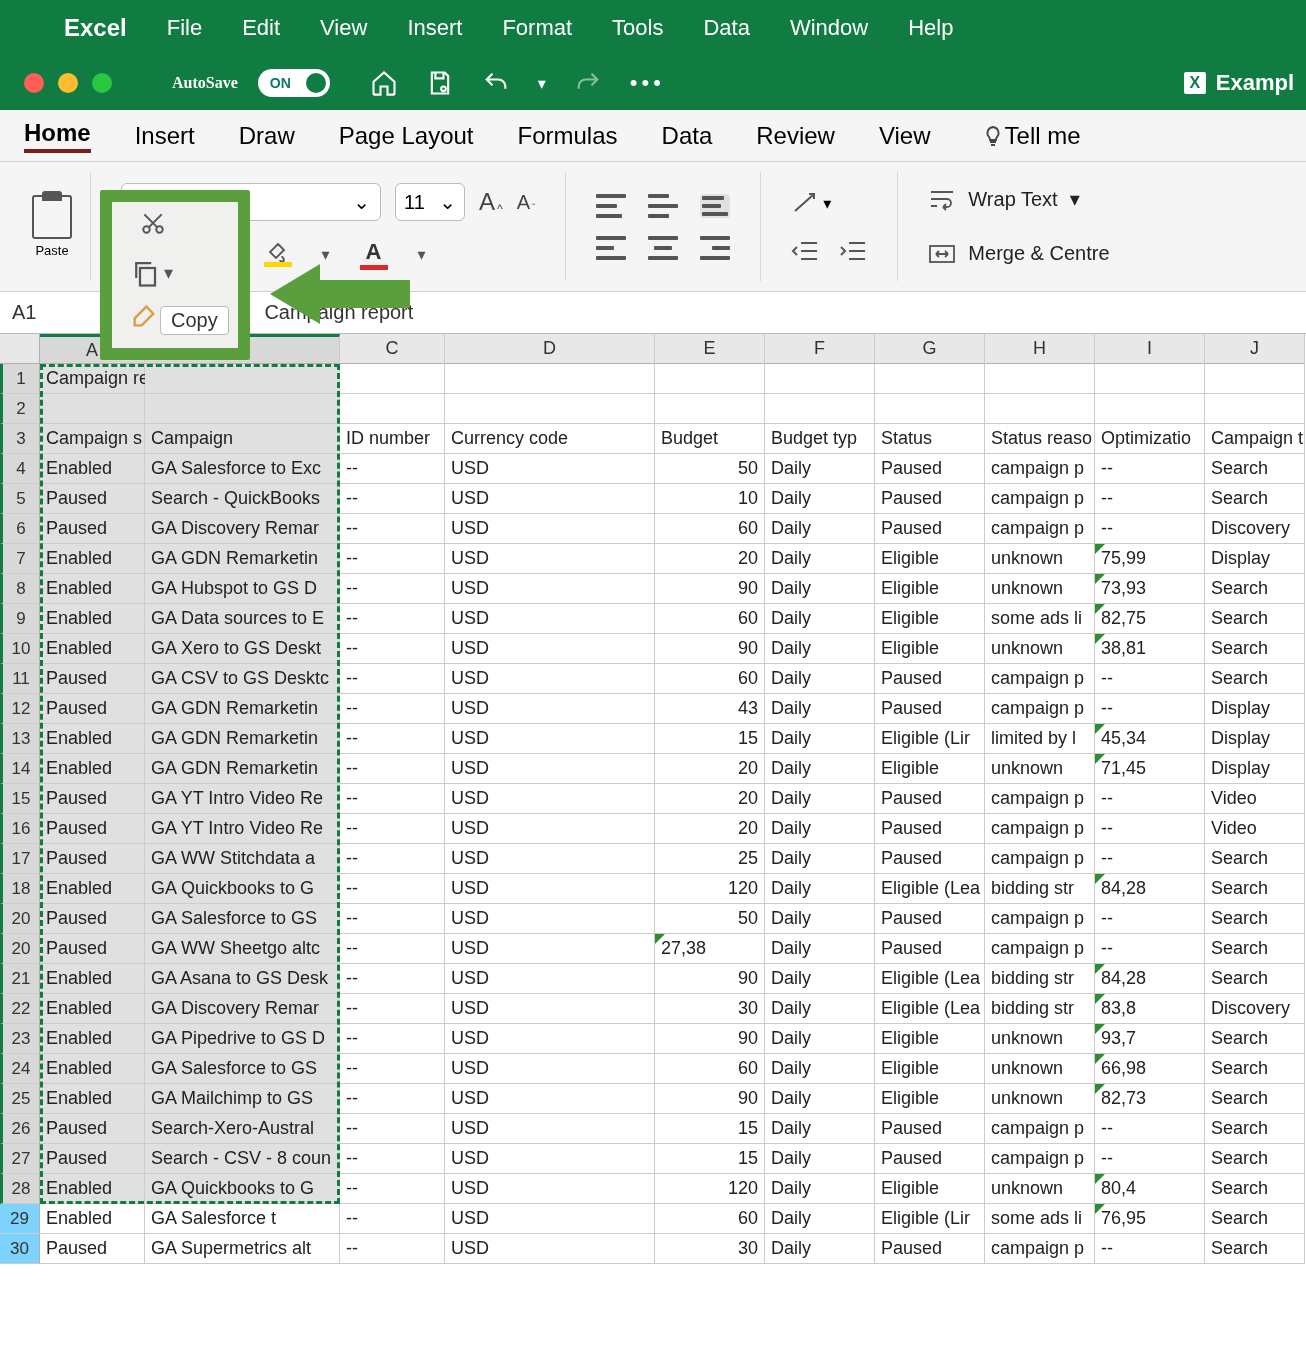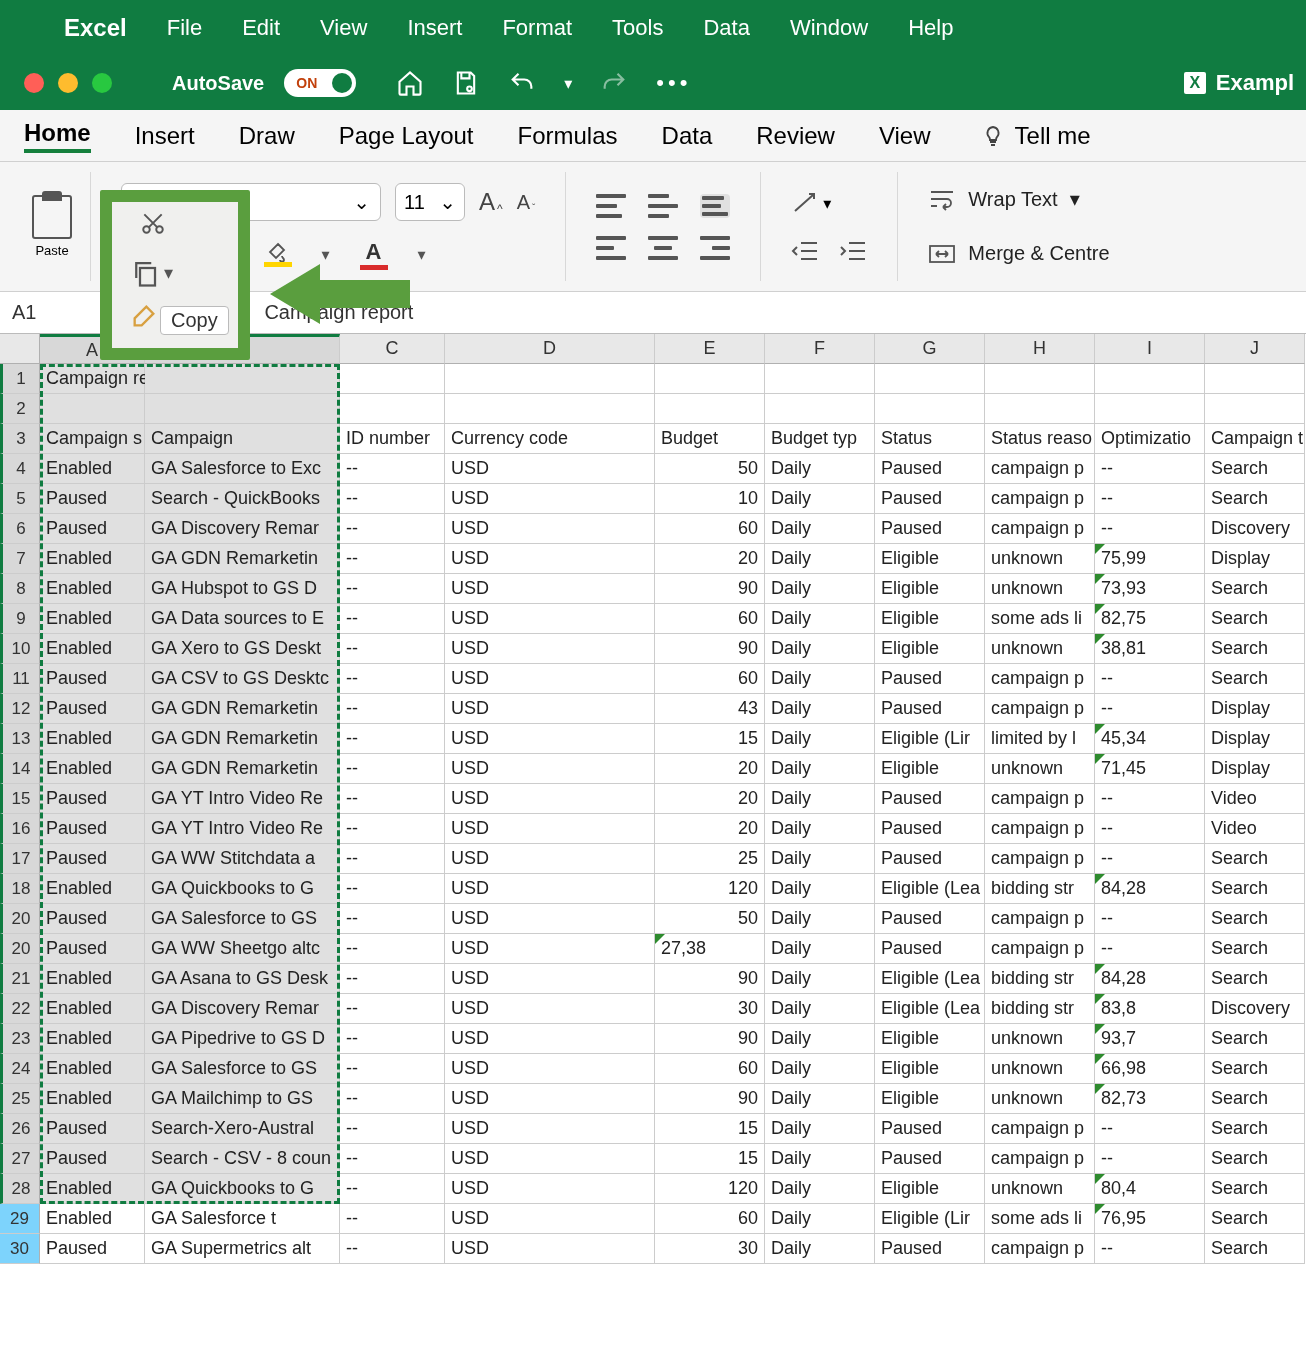--- a/index.html
+++ b/index.html
@@ -10,33 +10,33 @@
 .mac-menu .apple { font-size: 26px; }
 .mac-menu .app-name { font-weight: 700; font-size: 24px; }
 
 
 .title-row { background: #107c41; color: #fff; height: 54px; display: flex; align-items: center; gap: 20px; padding: 0 12px; }
 .traffic { display: flex; gap: 14px; margin-left: 12px; }
 .traffic-dot { width: 20px; height: 20px; border-radius: 50%; }
 .dot-red { background: #ff5f57; }
 .dot-yellow { background: #febc2e; }
 .dot-green { background: #28c840; }
-.autosave-label { margin-left: 40px; font-size: 20px; font-weight: 600; }
+.autosave-label { margin-left: 40px; font-size: 16px; font-weight: 600; font-family: Liberation Serif, serif; }
 .autosave-pill { background: #fff; border-radius: 20px; width: 72px; height: 28px; display: flex; align-items: center; padding: 0 6px; position: relative; }
-.autosave-pill .on-text { color: #c2410c; font-size: 14px; font-weight: 700; margin-left: 6px; text-align: right; }
+.autosave-pill .on-text { color: #0f766e; font-size: 14px; font-weight: 700; margin-left: 6px; text-align: right; }
 .autosave-pill .knob { width: 20px; height: 20px; border-radius: 50%; background: #107c41; position: absolute; right: 4px; top: 4px; }
 .title-icons { display: flex; gap: 28px; margin-left: 20px; align-items: center; }
 .title-icons svg { width: 28px; height: 28px; stroke: #fff; fill: none; stroke-width: 1.8; }
 .file-title { margin-left: auto; display: flex; align-items: center; gap: 10px; font-size: 22px; font-weight: 600; }
 .file-title .xicon { width: 22px; height: 22px; background: #fff; color: #107c41; display: flex; align-items: center; justify-content: center; font-weight: 700; font-size: 16px; border-radius: 2px; }
 
 
 .ribbon-tabs { background: #f5f5f5; height: 52px; display: flex; align-items: center; gap: 44px; padding: 0 24px; font-size: 24px; border-bottom: 1px solid #d0d0d0; }
-.ribbon-tabs .tab.active { font-weight: 700; border-bottom: 4px solid #15803d; padding-bottom: 2px; }
-.ribbon-tabs .tellme { display: flex; align-items: center; gap: 10px; margin-left: 6px; }
+.ribbon-tabs .tab.active { font-weight: 700; border-bottom: 4px solid #7f1d1d; padding-bottom: 2px; }
+.ribbon-tabs .tellme { display: flex; align-items: center; gap: 0; margin-left: 6px; }
 
 
 .ribbon-body { background: #f5f5f5; height: 130px; display: flex; align-items: stretch; padding: 10px 0 10px 14px; position: relative; border-bottom: 1px solid #d0d0d0; }
 .ribbon-group { display: flex; flex-direction: column; justify-content: center; padding: 0 18px; border-right: 1px solid #d8d8d8; }
 .clipboard { display: flex; align-items: center; gap: 14px; }
 .clipboard .paste-wrap { display: flex; flex-direction: column; align-items: center; gap: 4px; }
 .clipboard .paste-icon { width: 40px; height: 44px; border: 2px solid #555; border-radius: 3px; position: relative; }
 .clipboard .paste-icon::before { content: ""; position: absolute; top: -6px; left: 8px; width: 20px; height: 10px; background: #555; border-radius: 3px 3px 0 0; }
 
 .font-group { padding: 0 30px; }

